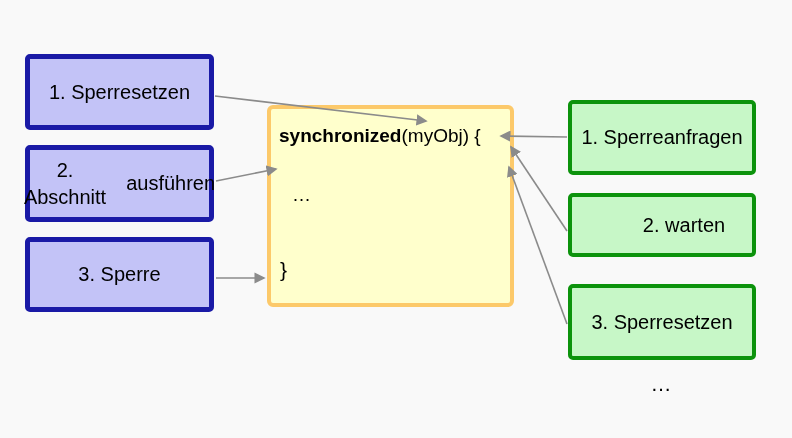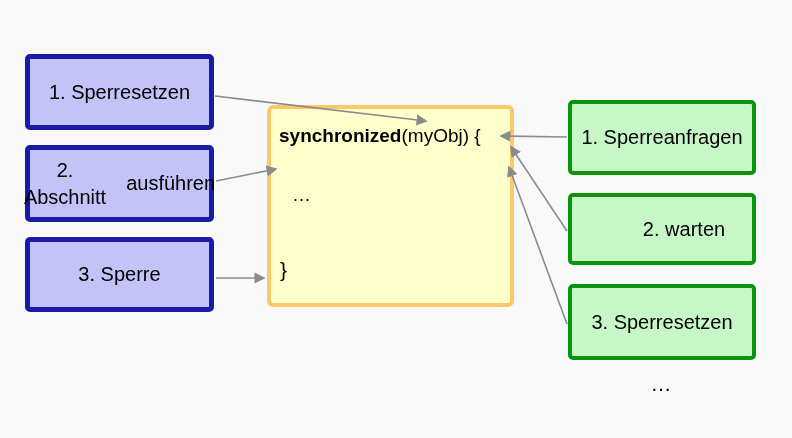--- a/index.html
+++ b/index.html
@@ -35,21 +35,21 @@
   #p2 { top: 145px; height: 77px; gap: 20px; }
   #p3 { top: 237px; height: 75px; }
   .green {
     left: 568px;
     width: 188px;
     background: var(--green_fill, #c7f7c7);
     border-color: var(--green_border, #0c930c);
     border-width: 4px;
   }
   #g1 { top: 100px; height: 75px; }
-  #g2 { top: 193px; height: 72px; padding-left: 44px; }
+  #g2 { top: 193px; height: 64px; padding-left: 44px; }
   #g3 { top: 284px; height: 76px; }
   .codebox {
     position: absolute;
     box-sizing: border-box;
     left: 267px;
     top: 105px;
     width: 247px;
     height: 202px;
     background: var(--yellow_fill, #ffffcc);
     border: 4px solid var(--yellow_border, #fcc96a);

